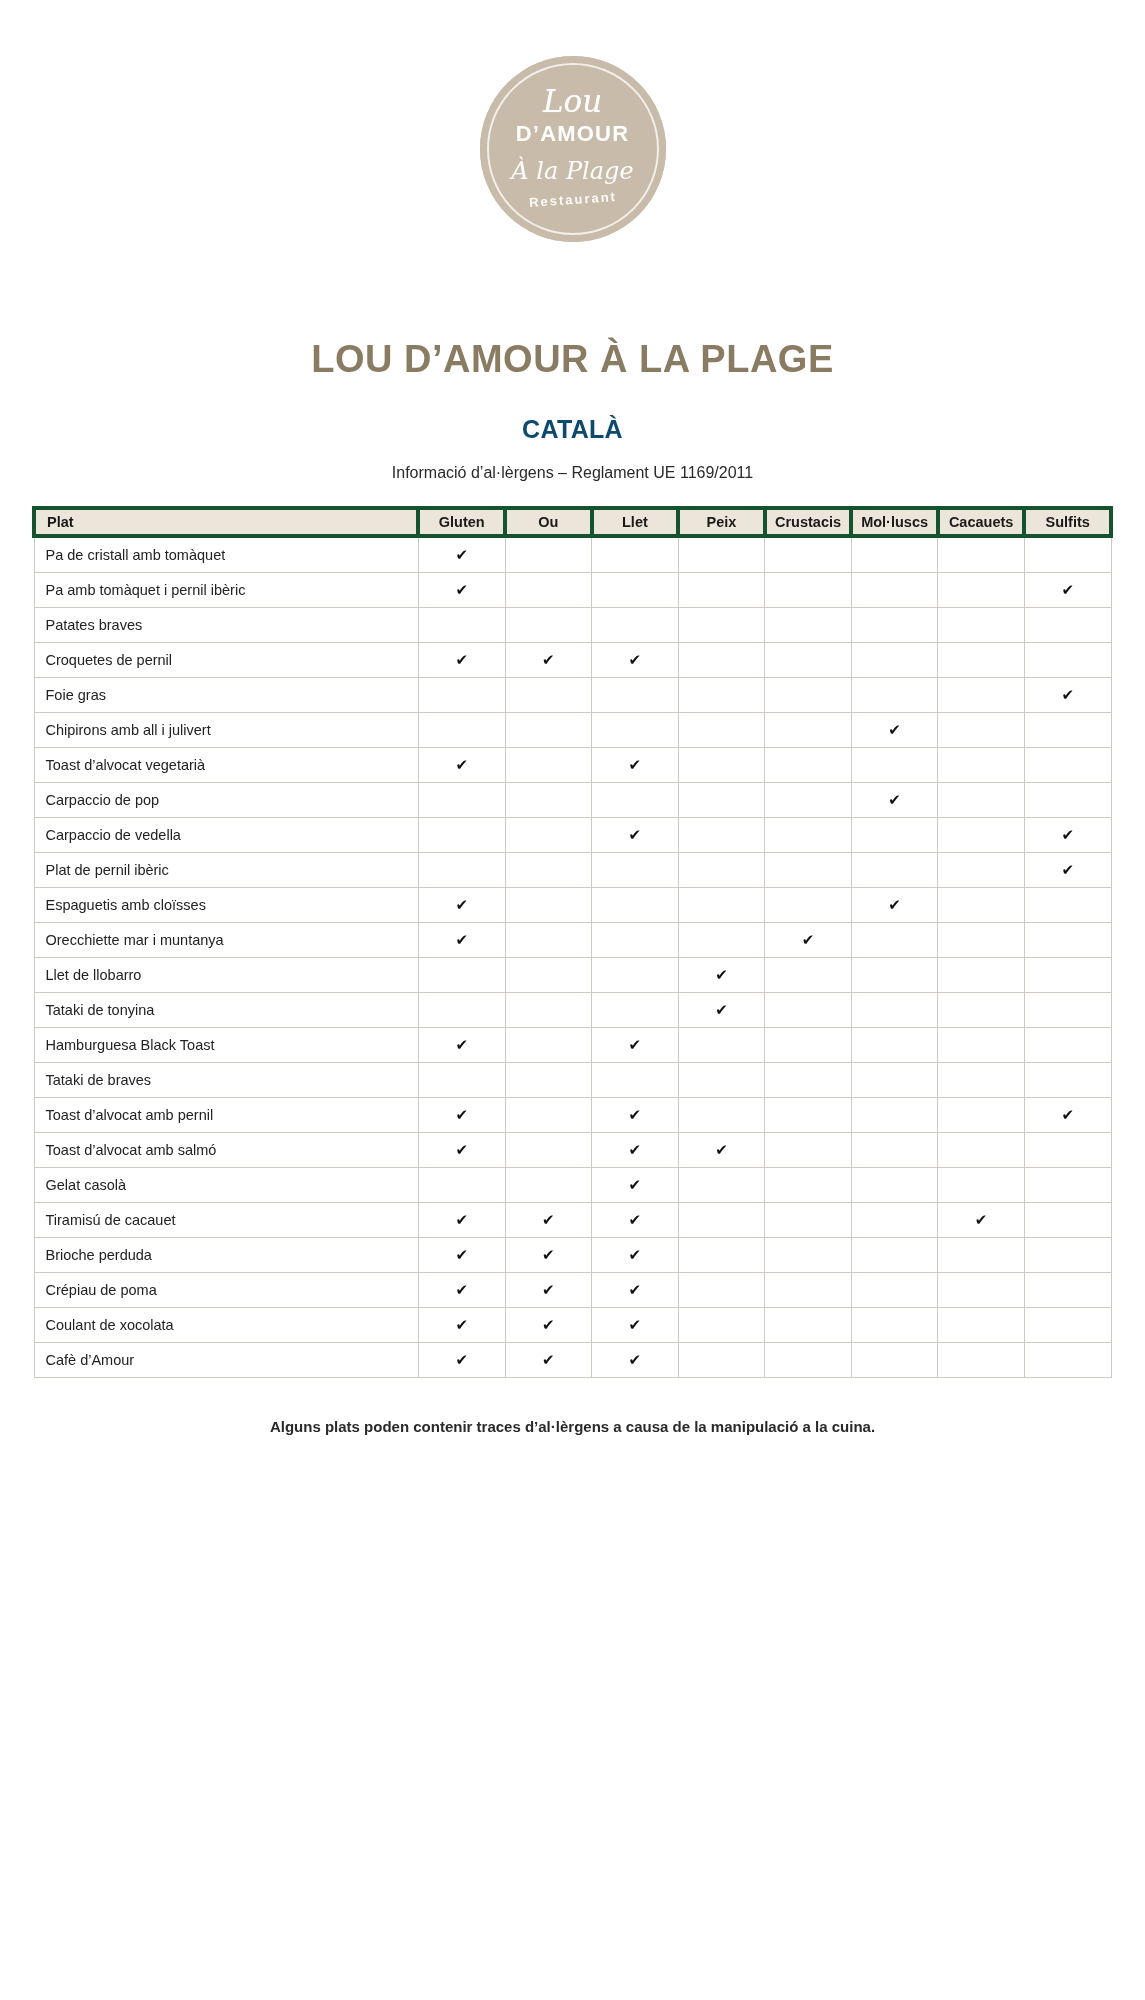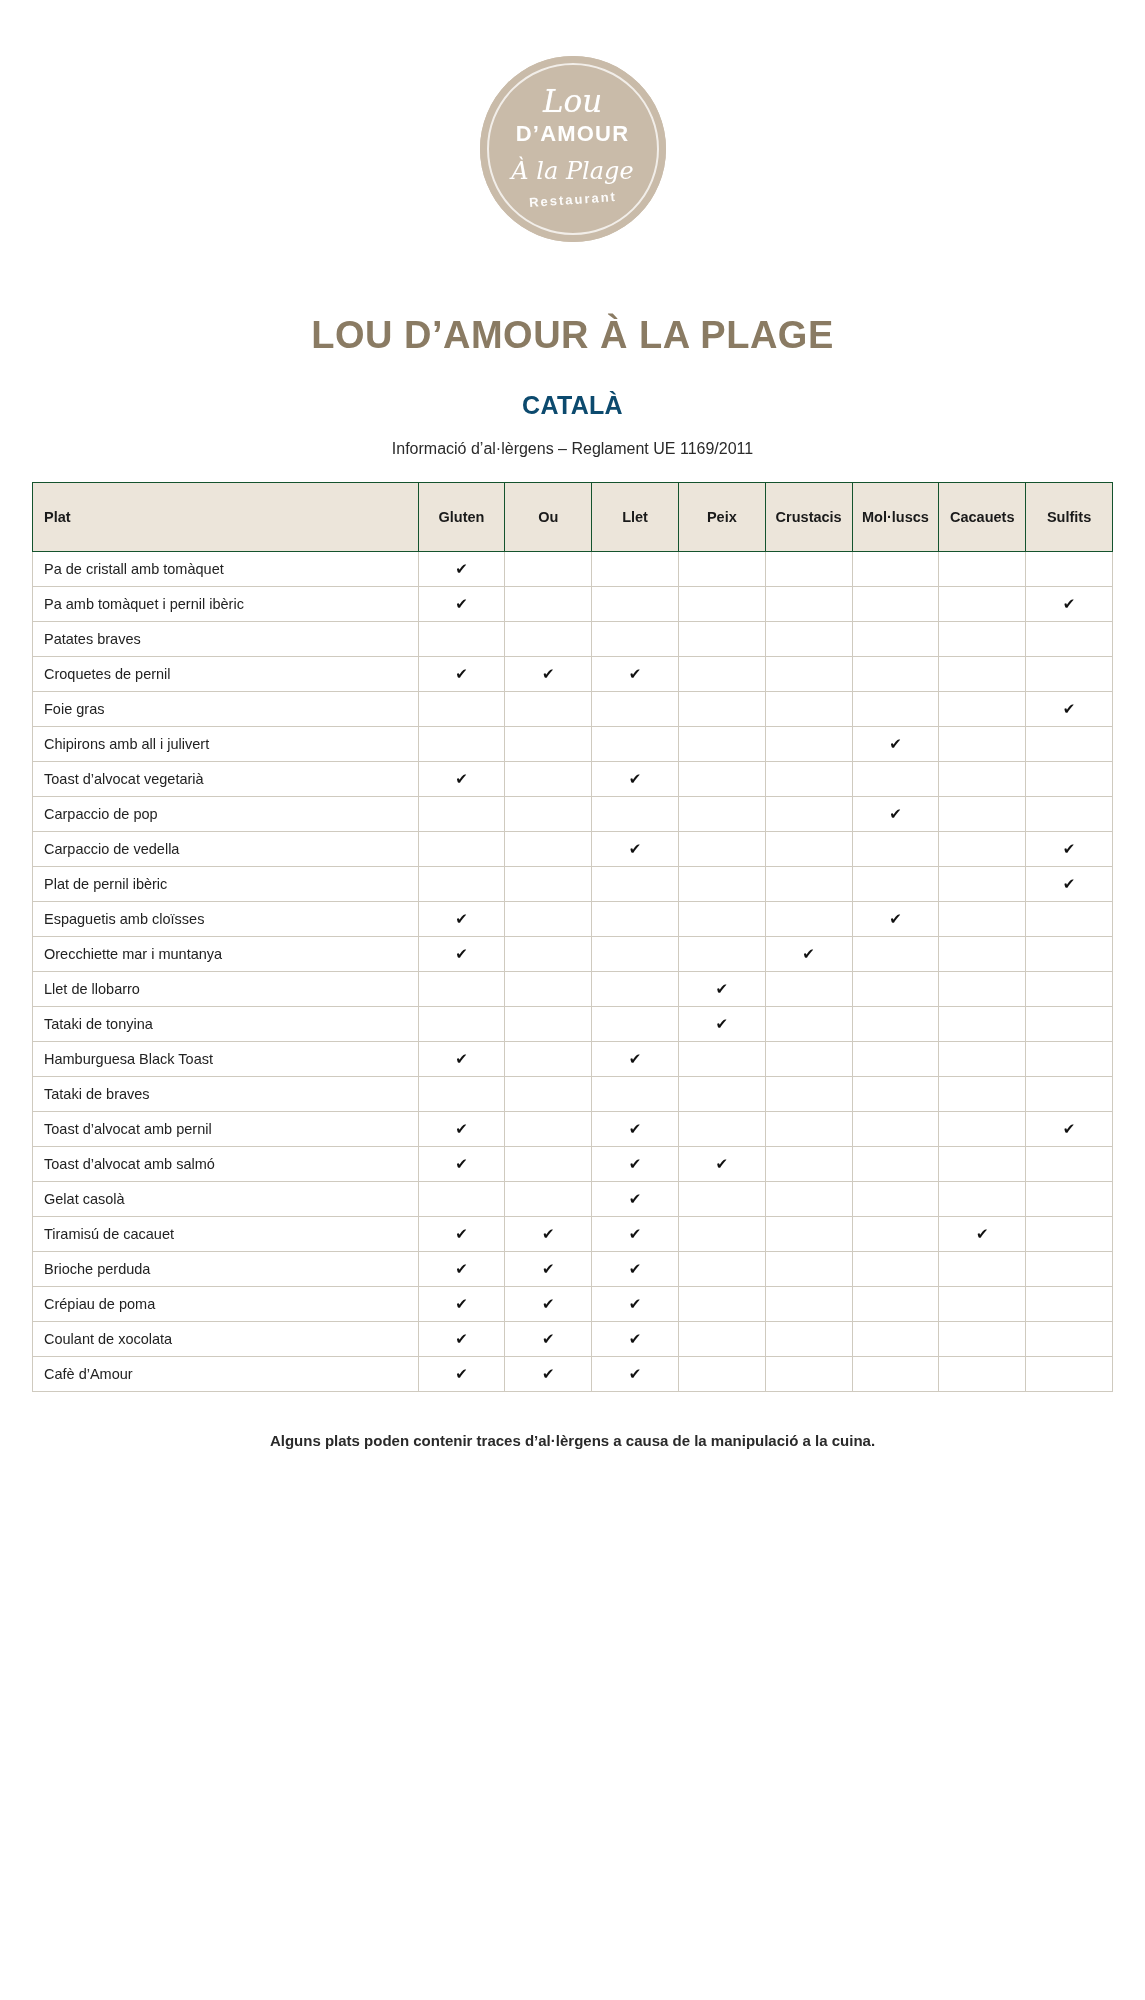--- a/index.html
+++ b/index.html
@@ -78,21 +78,21 @@
     font-size: 13px;
     letter-spacing: 2px;
     line-height: 1;
     transform: rotate(-4deg);
     opacity: 0.95;
   }
 
   
   .titles {
     text-align: center;
-    margin-top: 72px;
+    margin-top: 96px;
   }
   .main-title {
     font-size: 38px;
     font-weight: bold;
     letter-spacing: 0.5px;
     color: #8a7b63;
     margin: 0 0 34px 0;
   }
   .lang-title {
     font-size: 25px;
@@ -115,22 +115,22 @@
     width: 100%;
     border-collapse: collapse;
     font-size: 14.5px;
     table-layout: fixed;
   }
   table.allergens thead th {
     background: #ece5da;
     font-weight: bold;
     font-size: 14.5px;
     color: #1a1a1a;
-    border: 1px solid #14532d;
-    padding: 26px 6px;
+    border: 4px solid #14532d;
+    padding: 4px 6px;
     text-align: center;
     white-space: nowrap;
   }
   table.allergens thead th.dish-col {
     text-align: left;
     padding-left: 11px;
   }
   table.allergens tbody td {
     border: 1px solid #cfcabf;
     padding: 7px 6px;

